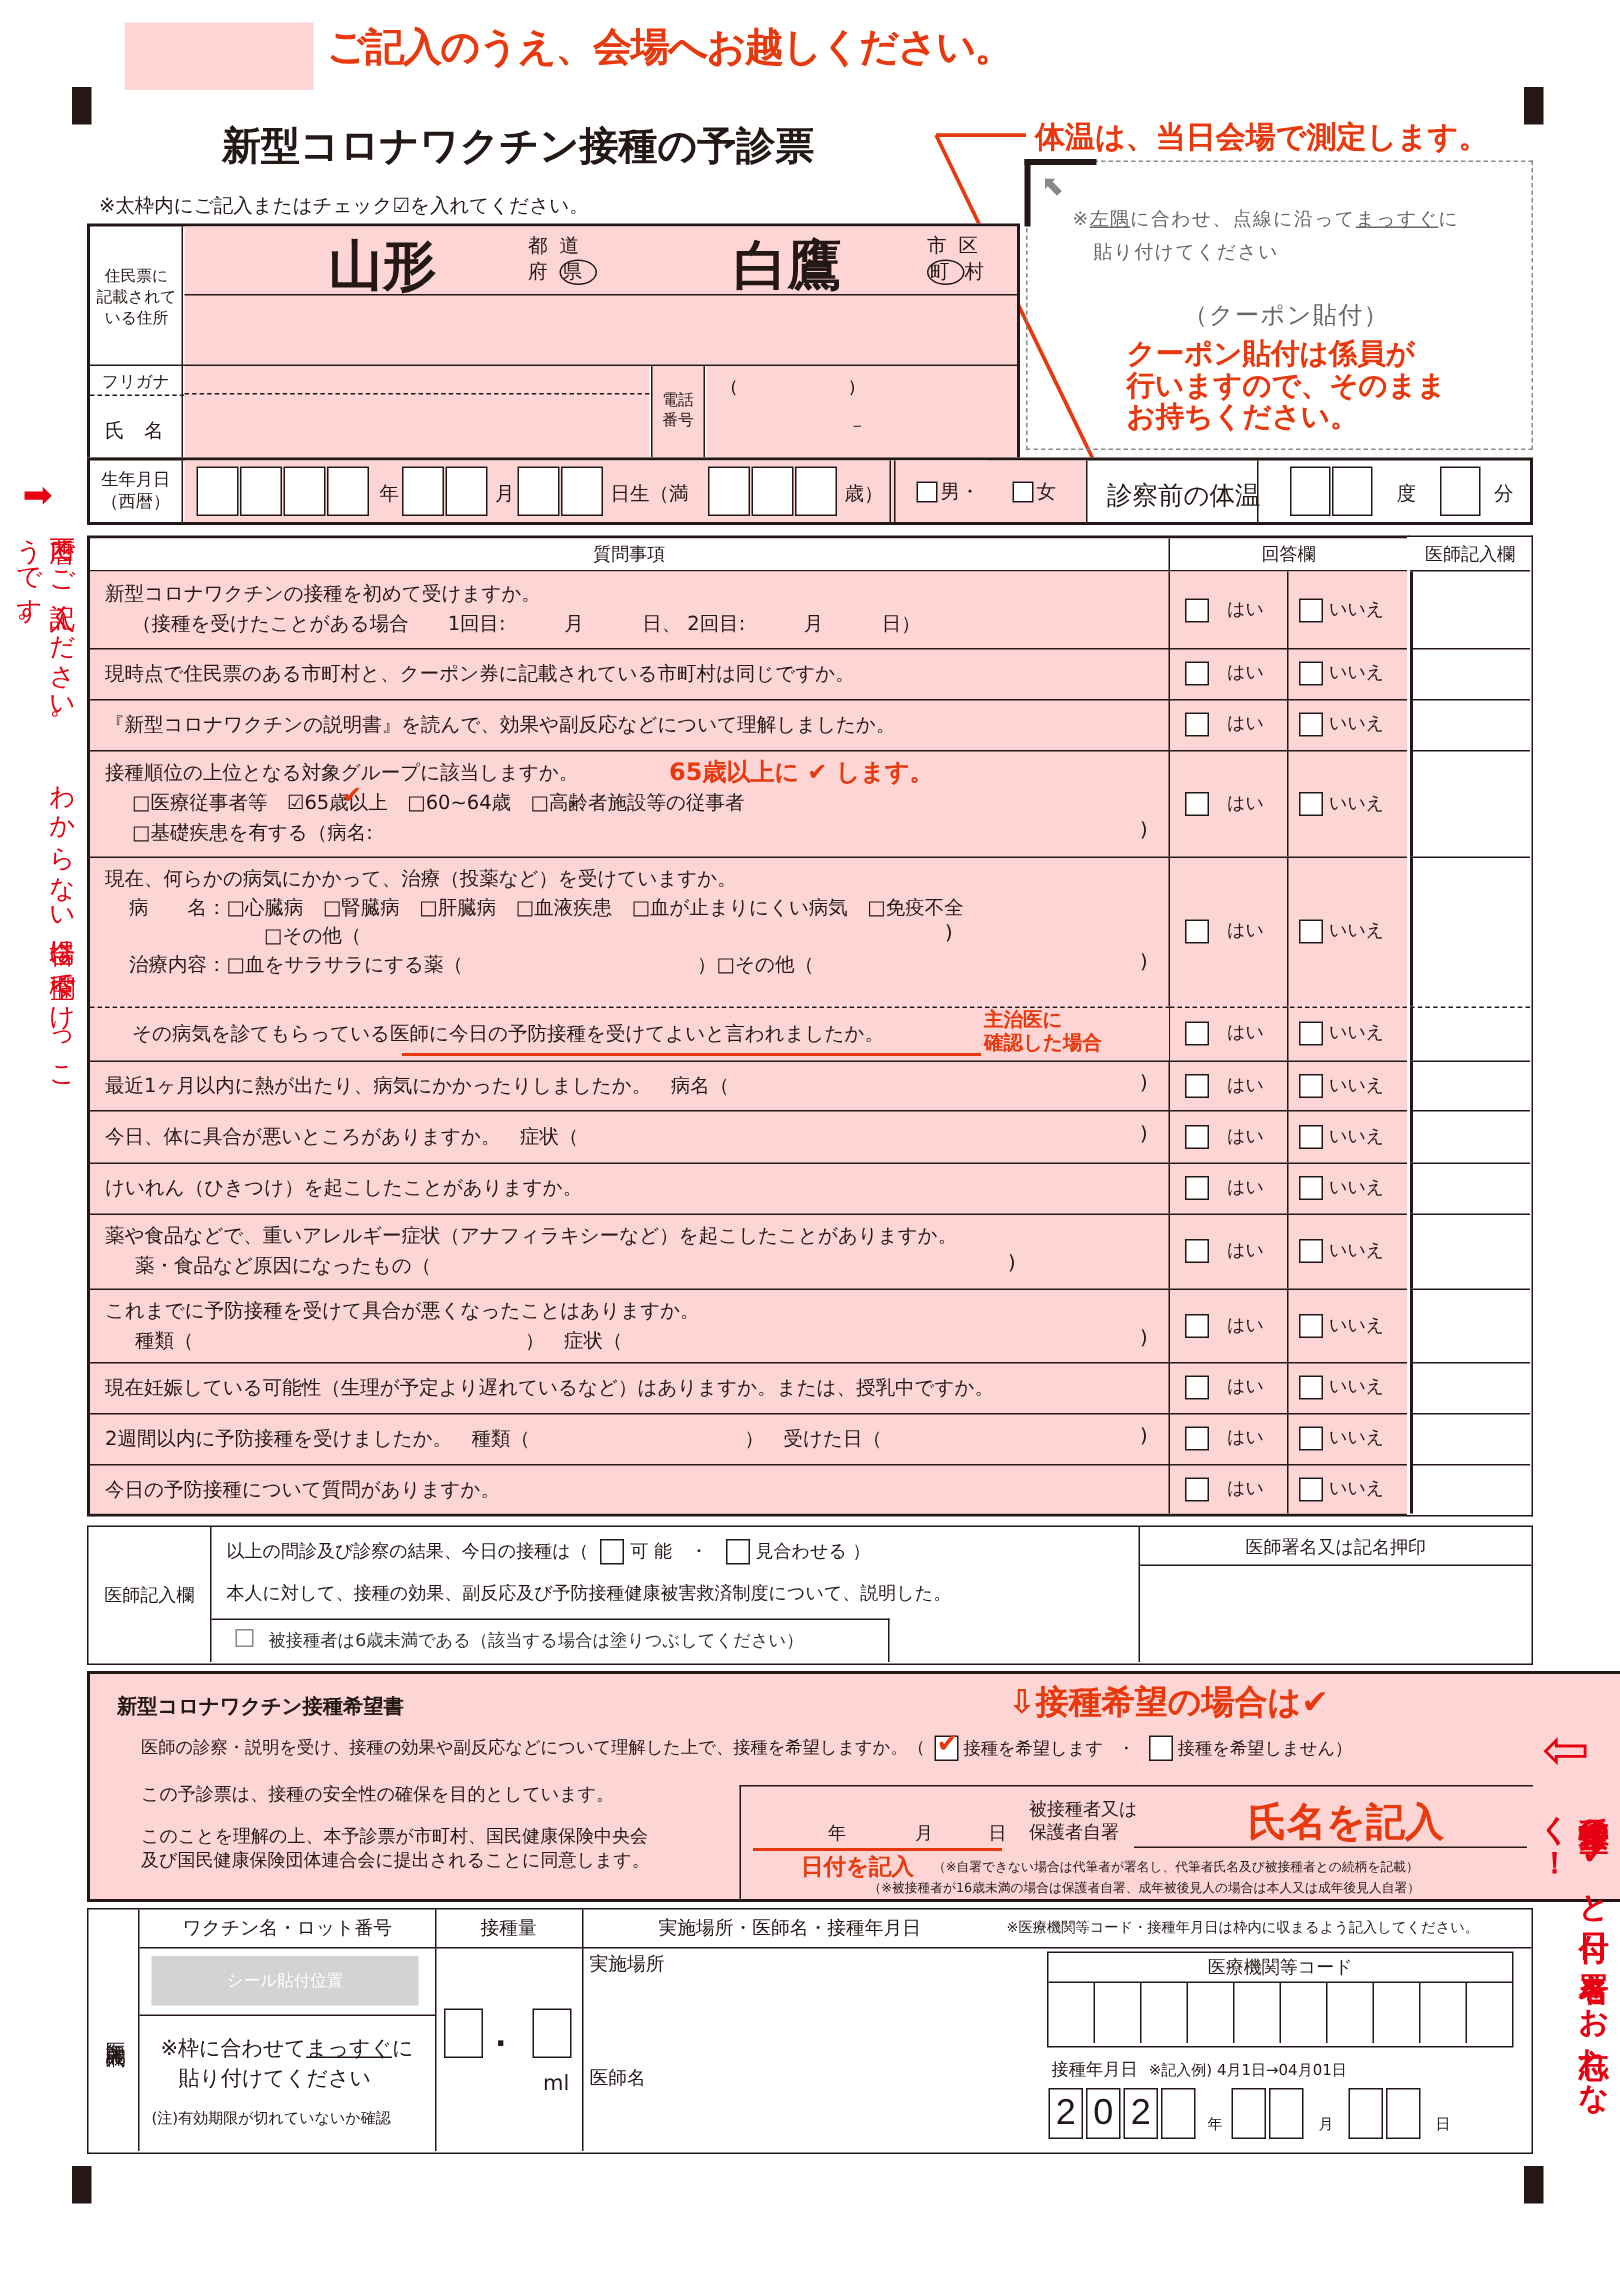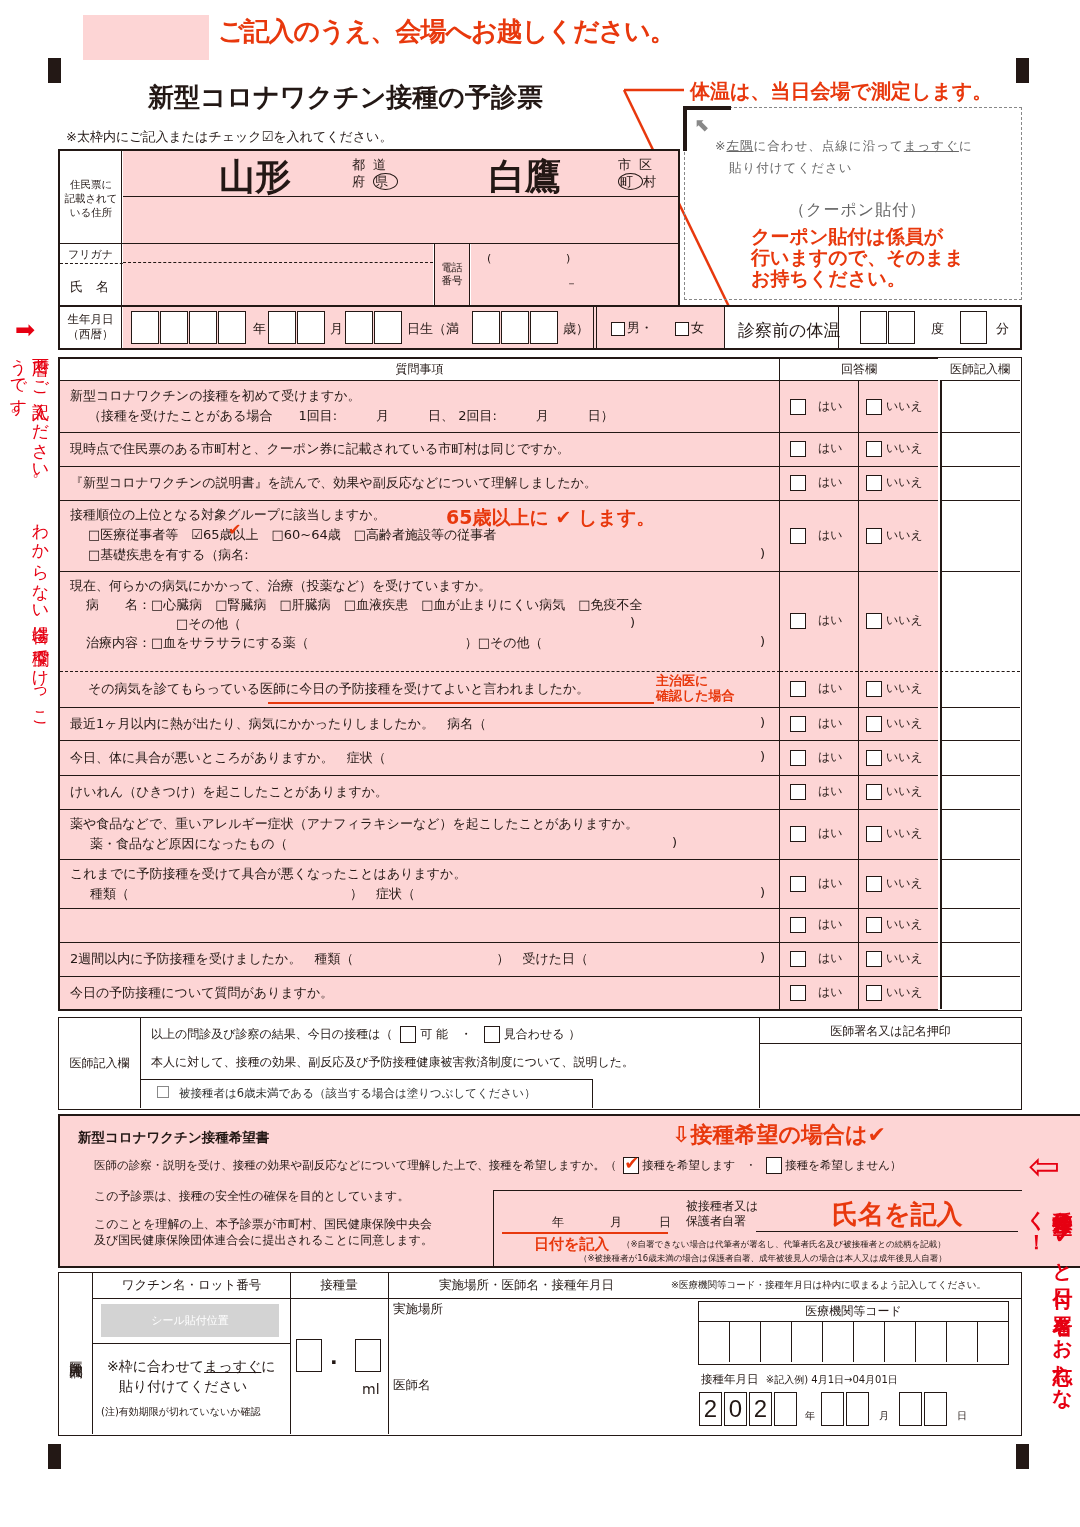--- a/index.html
+++ b/index.html
@@ -178,21 +178,21 @@
       </div>
       <div class="abs" style="left: 2px; top: 143px; width: 960px; height: 71px;">
         <div class="abs pink" style="left:0;top:0;width:720px;height:71px;border-top:1px solid #231815;border-right:1px solid #231815"></div>
         <div class="abs pink" style="left:720px;top:0;width:158px;height:71px;border-top:1px solid #231815"></div>
         <div class="abs" style="left:798px;top:0;height:71px;border-left:1px solid #231815"></div>
         <div class="abs" style="left:880px;top:0;width:80px;height:71px;border-top:1px solid #231815;border-left:2px solid #231815"></div>
         <div class="abs txt" style="left:10px;top:6px;font-size:13px;">接種順位の上位となる対象グループに該当しますか。</div>
         <div class="abs txt" style="left:28px;top:26px;font-size:13px;">□医療従事者等　☑65歳以上　□60~64歳　□高齢者施設等の従事者</div>
         <div class="abs txt" style="left:28px;top:46px;font-size:13px;">□基礎疾患を有する（病名:</div>
         <div class="abs" style="left:700px;top:46px;font-size:13px">)</div>
-        <div class="abs red txt" style="left:386px;top:5px;font-size:19px;font-weight:bold">65歳以上に ✔ します。</div>
+        <div class="abs red txt" style="left:386px;top:5px;font-size:16px;font-weight:bold">65歳以上に ✔ します。</div>
         <div class="abs txt" style="left:730px;top:27px;font-size:12px"><span class="bx" style="width:16px;height:16px;margin-right:12px"></span><span>はい</span></div>
         <div class="abs txt" style="left:806px;top:27px;font-size:12px"><span class="bx" style="width:16px;height:16px;margin-right:4px"></span><span>いいえ</span></div>
         <div class="abs red" style="left: 168px; top: 20px; font-size: 16px; font-weight: bold;">✔</div>
       </div>
       <div class="abs" style="left: 2px; top: 214px; width: 960px; height: 100px;">
         <div class="abs pink" style="left:0;top:0;width:720px;height:100px;border-top:1px solid #231815;border-right:1px solid #231815"></div>
         <div class="abs pink" style="left:720px;top:0;width:158px;height:100px;border-top:1px solid #231815"></div>
         <div class="abs" style="left:798px;top:0;height:100px;border-left:1px solid #231815"></div>
         <div class="abs" style="left:880px;top:0;width:80px;height:100px;border-top:1px solid #231815;border-left:2px solid #231815"></div>
         <div class="abs txt" style="left:10px;top:6px;font-size:13px;">現在、何らかの病気にかかって、治療（投薬など）を受けていますか。</div>
@@ -267,20 +267,21 @@
         <div class="abs txt" style="left:30px;top:26px;font-size:13px;">種類（　　　　　　　　　　　　　　　　　）　症状（</div>
         <div class="abs" style="left:700px;top:26px;font-size:13px">)</div>
         <div class="abs txt" style="left:730px;top:16px;font-size:12px"><span class="bx" style="width:16px;height:16px;margin-right:12px"></span><span>はい</span></div>
         <div class="abs txt" style="left:806px;top:16px;font-size:12px"><span class="bx" style="width:16px;height:16px;margin-right:4px"></span><span>いいえ</span></div>
       </div>
       <div class="abs" style="left: 2px; top: 551px; width: 960px; height: 34px;">
         <div class="abs pink" style="left:0;top:0;width:720px;height:34px;border-top:1px solid #231815;border-right:1px solid #231815"></div>
         <div class="abs pink" style="left:720px;top:0;width:158px;height:34px;border-top:1px solid #231815"></div>
         <div class="abs" style="left:798px;top:0;height:34px;border-left:1px solid #231815"></div>
         <div class="abs" style="left:880px;top:0;width:80px;height:34px;border-top:1px solid #231815;border-left:2px solid #231815"></div>
+        <div class="abs txt" style="left:10px;top:8px;font-size:13px;">現在妊娠している可能性（生理が予定より遅れているなど）はありますか。または、授乳中ですか。</div>
         <div class="abs txt" style="left:730px;top:8px;font-size:12px"><span class="bx" style="width:16px;height:16px;margin-right:12px"></span><span>はい</span></div>
         <div class="abs txt" style="left:806px;top:8px;font-size:12px"><span class="bx" style="width:16px;height:16px;margin-right:4px"></span><span>いいえ</span></div>
       </div>
       <div class="abs" style="left: 2px; top: 585px; width: 1071px; height: 34px;">
         <div class="abs pink" style="left:0;top:0;width:720px;height:34px;border-top:1px solid #231815;border-right:1px solid #231815"></div>
         <div class="abs pink" style="left:720px;top:0;width:158px;height:34px;border-top:1px solid #231815"></div>
         <div class="abs" style="left:798px;top:0;height:34px;border-left:1px solid #231815"></div>
         <div class="abs" style="left:880px;top:0;width:80px;height:34px;border-top:1px solid #231815;border-left:2px solid #231815"></div>
         <div class="abs txt" style="left:10px;top:8px;font-size:13px;">2週間以内に予防接種を受けましたか。　種類（　　　　　　　　　　　）　受けた日（</div>
         <div class="abs" style="left:700px;top:8px;font-size:13px">)</div>

